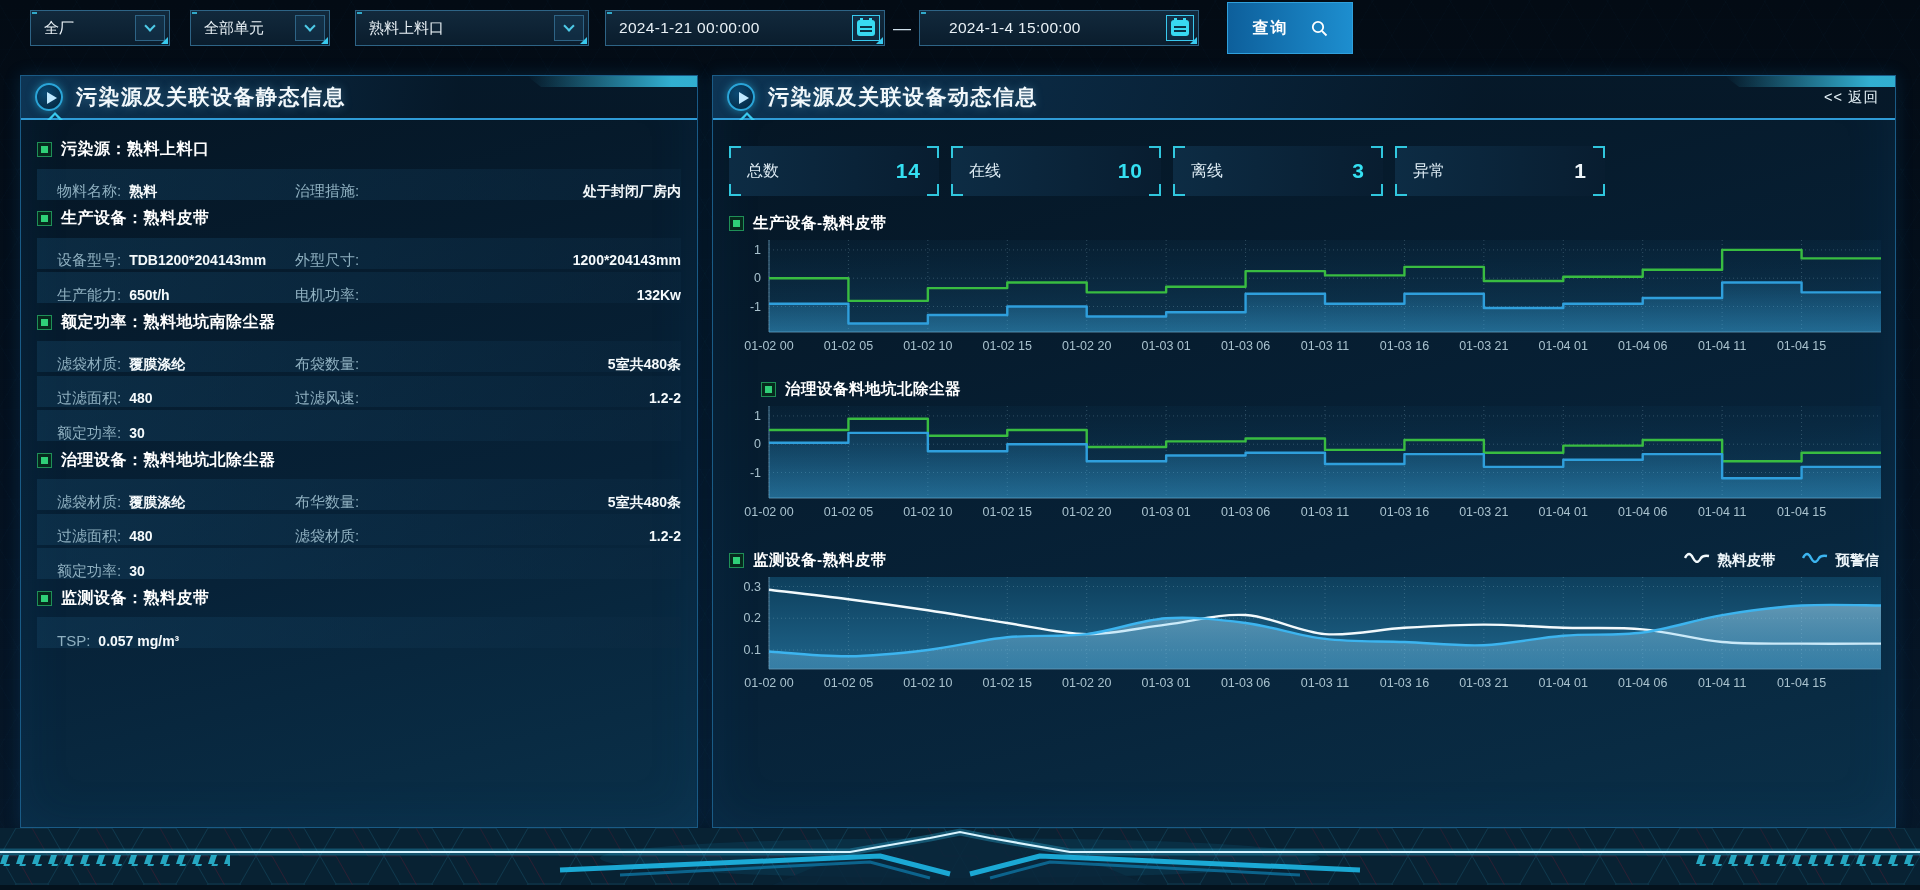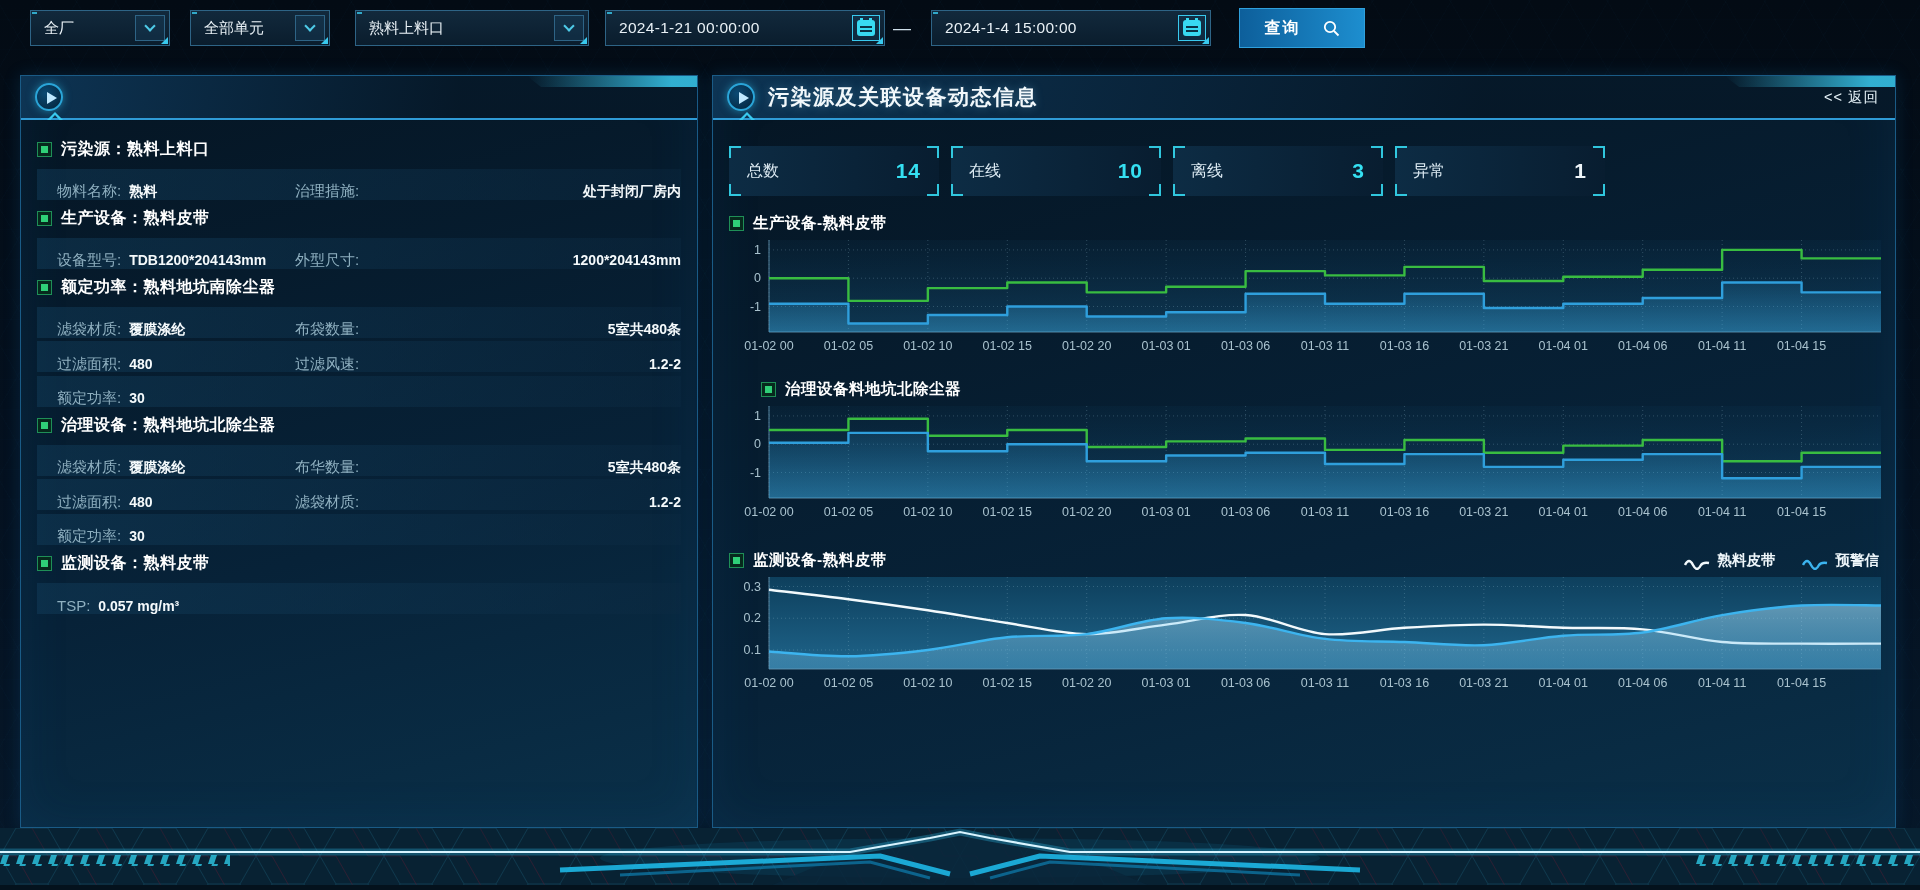--- a/index.html
+++ b/index.html
@@ -30,21 +30,21 @@
   .chev{width:8px;height:8px;border-right:2px solid #4ecbe8;border-bottom:2px solid #4ecbe8;
     transform:rotate(45deg);margin-top:-4px;}
   .datebox{width:280px;margin-left:16px;cursor:pointer;}
   .datebox .select-value{font-size:15.5px;letter-spacing:.3px;}
   .cal-btn{width:28px;height:26px;margin-right:4px;border:1px solid #39c9ee;
     display:flex;align-items:center;justify-content:center;background:rgba(20,60,90,.4);cursor:pointer;}
   .cal{width:18px;height:16px;background:#38d9f2;border-radius:3px;position:relative;}
   .cal::before{content:"";position:absolute;left:3px;right:3px;top:6px;height:2px;background:#0a3448;box-shadow:0 4px 0 #0a3448;}
   .cal::after{content:"";position:absolute;top:-2px;left:3px;width:3px;height:4px;background:#38d9f2;box-shadow:9px 0 0 #38d9f2;}
   .date-sep{width:34px;text-align:center;color:#cfe0ea;font-size:18px;}
-  .query-btn{width:126px;height:40px;margin-left:28px;border:1px solid #2fa0dc;cursor:pointer;
+  .query-btn{width:126px;height:52px;margin-left:28px;border:1px solid #2fa0dc;cursor:pointer;
     background:linear-gradient(90deg,#0d5f9b 0%,#1d8ecf 100%);
     display:flex;align-items:center;justify-content:center;gap:22px;
     color:#fff;font-size:16px;font-weight:bold;letter-spacing:2px;}
 
   
   .panel{position:absolute;top:75px;height:753px;border:1px solid #1a5b86;
     background:linear-gradient(165deg,#051523 0%,#072238 60%,#0a3049 100%);
     box-shadow:0 0 16px rgba(25,130,200,.18), inset 0 0 50px rgba(20,90,150,.14);}
   .panel-left{left:20px;width:678px;}
   .panel-right{left:712px;width:1184px;}
@@ -102,21 +102,21 @@
   .chart-block{margin-top:0;}
   .ct-row{display:flex;align-items:center;height:24px;}
   .ct-row .section-text{font-size:15.5px;}
   .mt1{margin-top:15px;} .mt2{margin-top:22px;padding-left:32px;} .mt3{margin-top:27px;}
   .chart-area{width:1152px;height:120px;}
   .chart-area svg{display:block;width:100%;height:100%;}
   .grid{stroke:rgba(150,190,210,.28);stroke-dasharray:1 3;}
   .axis{stroke:#55839f;stroke-width:1;}
   .xlab,.ylab{fill:#a9c2ce;font-size:12.5px;font-family:"Liberation Sans","DejaVu Sans",sans-serif;}
   .legend{margin-left:auto;display:flex;gap:26px;align-items:center;}
-  .legend-item{display:flex;align-items:flex-end;gap:8px;color:#eef6fa;font-size:14.5px;font-weight:bold;cursor:pointer;}
+  .legend-item{display:flex;align-items:flex-start;gap:8px;color:#eef6fa;font-size:14.5px;font-weight:bold;cursor:pointer;}
   .lg-ic{width:26px;height:12px;}
   .lg-ic path{fill:none;stroke-width:2.4;}
 
   
   .footer{position:absolute;left:0;top:828px;width:1920px;height:62px;}
 </style>
 </head>
 <body>
 
 <div id="stage">
@@ -140,38 +140,39 @@
           <i class="chev"></i>
         </span>
     </div>
     <div class="tb-box datebox">
       <span class="select-value">2024-1-21 00:00:00</span>
       <span class="cal-btn">
           <i class="cal"></i>
         </span>
     </div>
     <span class="date-sep">—</span>
-    <div class="tb-box datebox" style="margin-left:12px;">
+    <div class="tb-box datebox" style="margin-left:0;padding-left:16px;">
       <span class="select-value">2024-1-4 15:00:00</span>
       <span class="cal-btn">
           <i class="cal"></i>
         </span>
     </div>
     <div class="query-btn">
       <span>查询</span>
       <svg width="17" height="17" viewBox="0 0 17 17">
         <circle cx="7" cy="7" r="5.2" fill="none" stroke="#ffffff" stroke-width="1.8"></circle>
         <line x1="11" y1="11" x2="15.5" y2="15.5" stroke="#ffffff" stroke-width="1.8"></line>
       </svg>
     </div>
   </div>
 
   <div class="panel panel-left">
     <div class="panel-header">
       <span class="play-ic"></span>
+      <span class="panel-title">污染源及关联设备静态信息</span>
       <span class="corner"></span>
     </div>
     <div class="rows">
 
       <div class="section-row">
         <span class="bullet"></span>
         <span class="section-text">污染源：熟料上料口</span>
       </div>
       <div class="kv-row">
         <div class="kv p1">
@@ -189,20 +190,30 @@
         <span class="section-text">生产设备：熟料皮带</span>
       </div>
       <div class="kv-row">
         <div class="kv p1">
             <span class="k">设备型号:</span>
             <span class="v">TDB1200*204143mm</span>
           </div>
         <div class="kv p2">
             <span class="k">外型尺寸:</span>
             <span class="v">1200*204143mm</span>
+          </div>
+      </div>
+      <div class="kv-row">
+        <div class="kv p1">
+            <span class="k">生产能力:</span>
+            <span class="v">650t/h</span>
+          </div>
+        <div class="kv p2">
+            <span class="k">电机功率:</span>
+            <span class="v">132Kw</span>
           </div>
       </div>
 
       <div class="section-row">
         <span class="bullet"></span>
         <span class="section-text">额定功率：熟料地坑南除尘器</span>
       </div>
       <div class="kv-row">
         <div class="kv p1">
             <span class="k">滤袋材质:</span>

